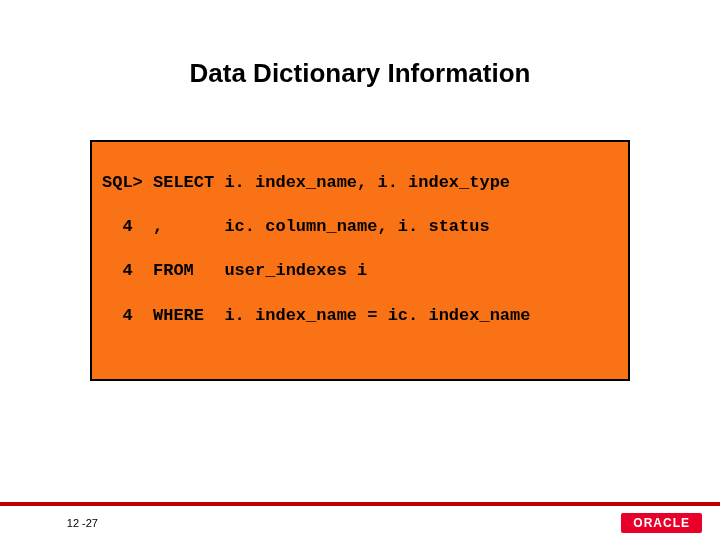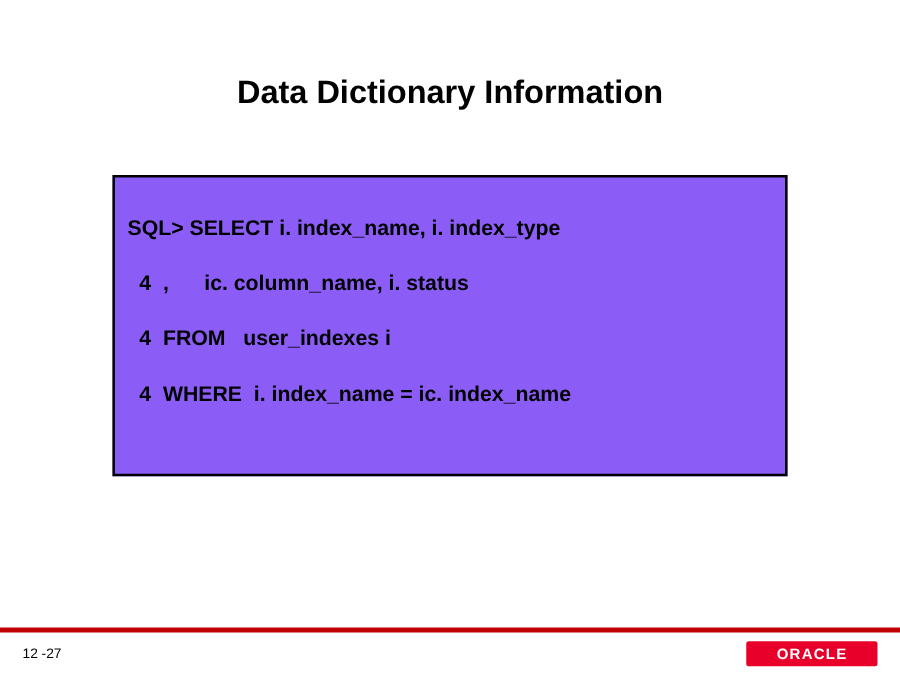--- a/index.html
+++ b/index.html
@@ -27,25 +27,25 @@
     font-size: 26px;
     font-weight: bold;
     color: #000;
     margin-top: 20px;
   }
   .code-box {
     position: absolute;
     top: 140px;
     left: 90px;
     width: 540px;
-    background: #8b5cf6;
+    background: #f97316;
     border: 2px solid #000;
     padding: 8px 10px 8px 10px;
     box-sizing: border-box;
-    font-family: Liberation Sans, sans-serif;
+    font-family: Liberation Mono, monospace;
     font-size: 17px;
     line-height: 1.3;
     font-weight: bold;
     color: #000;
     white-space: pre;
   }
   .code-line {
     display: block;
   }
   .red-bar {
@@ -65,40 +65,40 @@
     box-sizing: border-box;
     padding: 0 18px;
     display: flex;
     align-items: center;
     justify-content: space-between;
     font-size: 11px;
     color: #000;
   }
   .footer .page-num {
     width: 80px;
-    text-align: left;
+    text-align: right;
   }
   .footer .copyright {
     flex: 1;
     text-align: center;
   }
   .footer .brand {
     width: 110px;
     display: flex;
     align-items: center;
     justify-content: flex-end;
   }
   .brand-box {
     background: #e8002a;
     color: #ffffff;
     font-weight: bold;
     font-family: Arial, Helvetica, sans-serif;
     font-size: 12px;
     letter-spacing: 1px;
-    padding: 3px 24px;
+    padding: 3px 12px;
     border-radius: 2px;
   }
 </style>
 </head>
 <body>
 
 <div class="slide">
 
   <div class="title">Data Dictionary Information</div>
 

